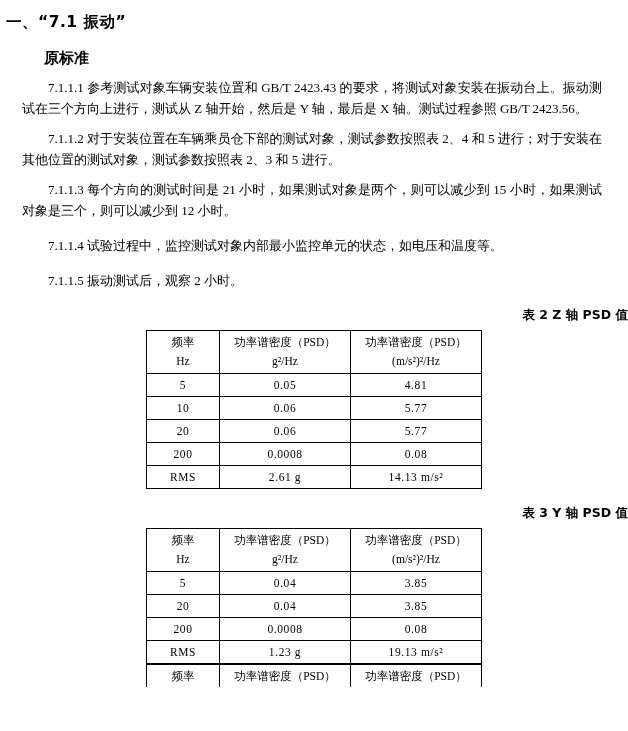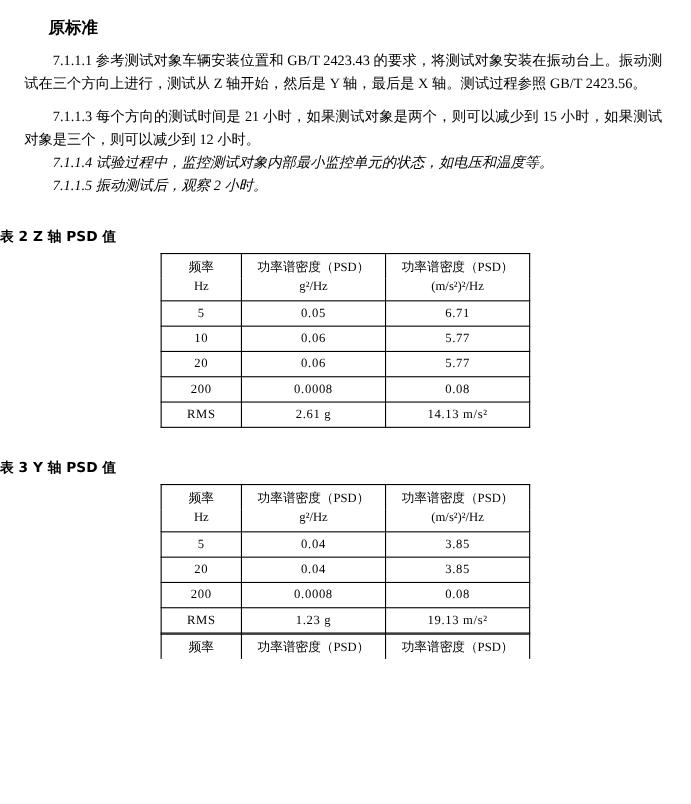--- a/index.html
+++ b/index.html
@@ -40,29 +40,28 @@
   }
   .para {
     font-size: 13px;
     line-height: 1.62;
     margin: 9px 0 0 0;
     padding: 0 26px 0 22px;
     text-align: justify;
     text-indent: 26px;
   }
   .para.tight {
-    margin-top: 0;
-    font-style: italic;
+    margin-top: 14px;
   }
   .tbl-caption {
     font-family: "DejaVu Sans", "Liberation Sans", sans-serif;
     font-size: 12.5px;
     font-weight: bold;
-    text-align: left;
-    margin: 28px 0 6px 0;
+    text-align: right;
+    margin: 16px 0 6px 0;
   }
   .tbl-caption.wide {
     margin-top: 14px;
   }
   table.psd {
     border-collapse: collapse;
     margin: 0 auto;
     font-size: 11.5px;
     font-family: "Liberation Serif", "DejaVu Serif", serif;
   }
@@ -85,46 +84,48 @@
     padding-top: 0;
     padding-bottom: 4px;
   }
   .num { letter-spacing: 0.6px; }
 </style>
 </head>
 <body>
 
 <div class="page">
 
+  <div class="doc-title">一、“7.1 振动”</div>
 
   <div class="section-head">原标准</div>
 
 
   <div class="para">7.1.1.1   参考测试对象车辆安装位置和 GB/T 2423.43 的要求，将测试对象安装在振动台上。振动测试在三个方向上进行，测试从 Z 轴开始，然后是 Y 轴，最后是 X 轴。测试过程参照 GB/T 2423.56。</div>
+  <div class="para">7.1.1.2   对于安装位置在车辆乘员仓下部的测试对象，测试参数按照表 2、4 和 5 进行；对于安装在其他位置的测试对象，测试参数按照表 2、3 和 5 进行。</div>
   <div class="para">7.1.1.3   每个方向的测试时间是 21 小时，如果测试对象是两个，则可以减少到 15 小时，如果测试对象是三个，则可以减少到 12 小时。</div>
   <div class="para tight">7.1.1.4   试验过程中，监控测试对象内部最小监控单元的状态，如电压和温度等。</div>
   <div class="para tight">7.1.1.5   振动测试后，观察 2 小时。</div>
 
   <div class="tbl-caption">表 2 Z 轴 PSD 值</div>
   <table class="psd">
     <tbody>
       <tr class="hdr">
         <td class="c0">频率</td>
         <td class="c1">功率谱密度（PSD）</td>
         <td class="c2">功率谱密度（PSD）</td>
       </tr>
       <tr class="hdr2">
         <td class="c0">Hz</td>
         <td class="c1">g²/Hz</td>
         <td class="c2">(m/s²)²/Hz</td>
       </tr>
       <tr>
         <td class="c0 num">5</td>
         <td class="c1 num">0.05</td>
-        <td class="c2 num">6.71</td>
+        <td class="c2 num">4.81</td>
       </tr>
       <tr>
         <td class="c0 num">10</td>
         <td class="c1 num">0.06</td>
         <td class="c2 num">5.77</td>
       </tr>
       <tr>
         <td class="c0 num">20</td>
         <td class="c1 num">0.06</td>
         <td class="c2 num">5.77</td>

